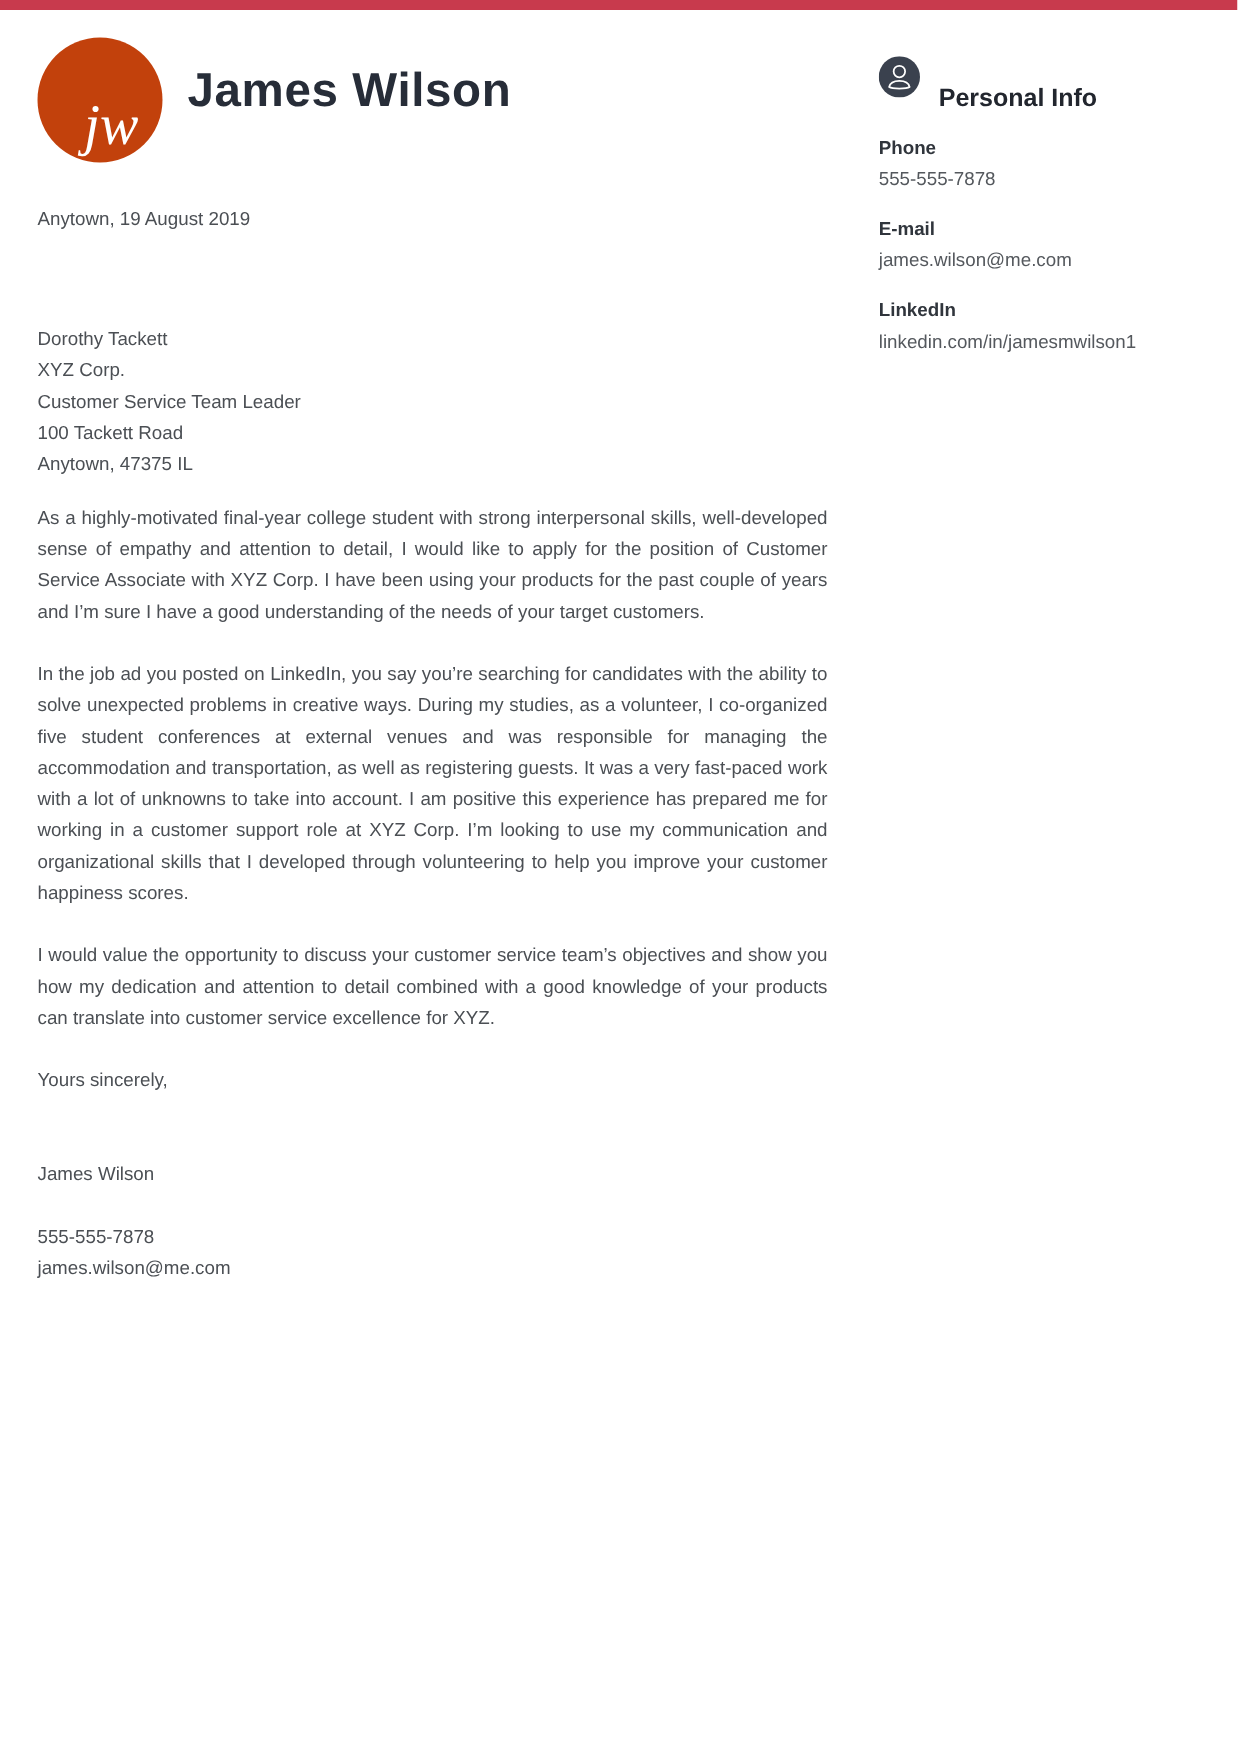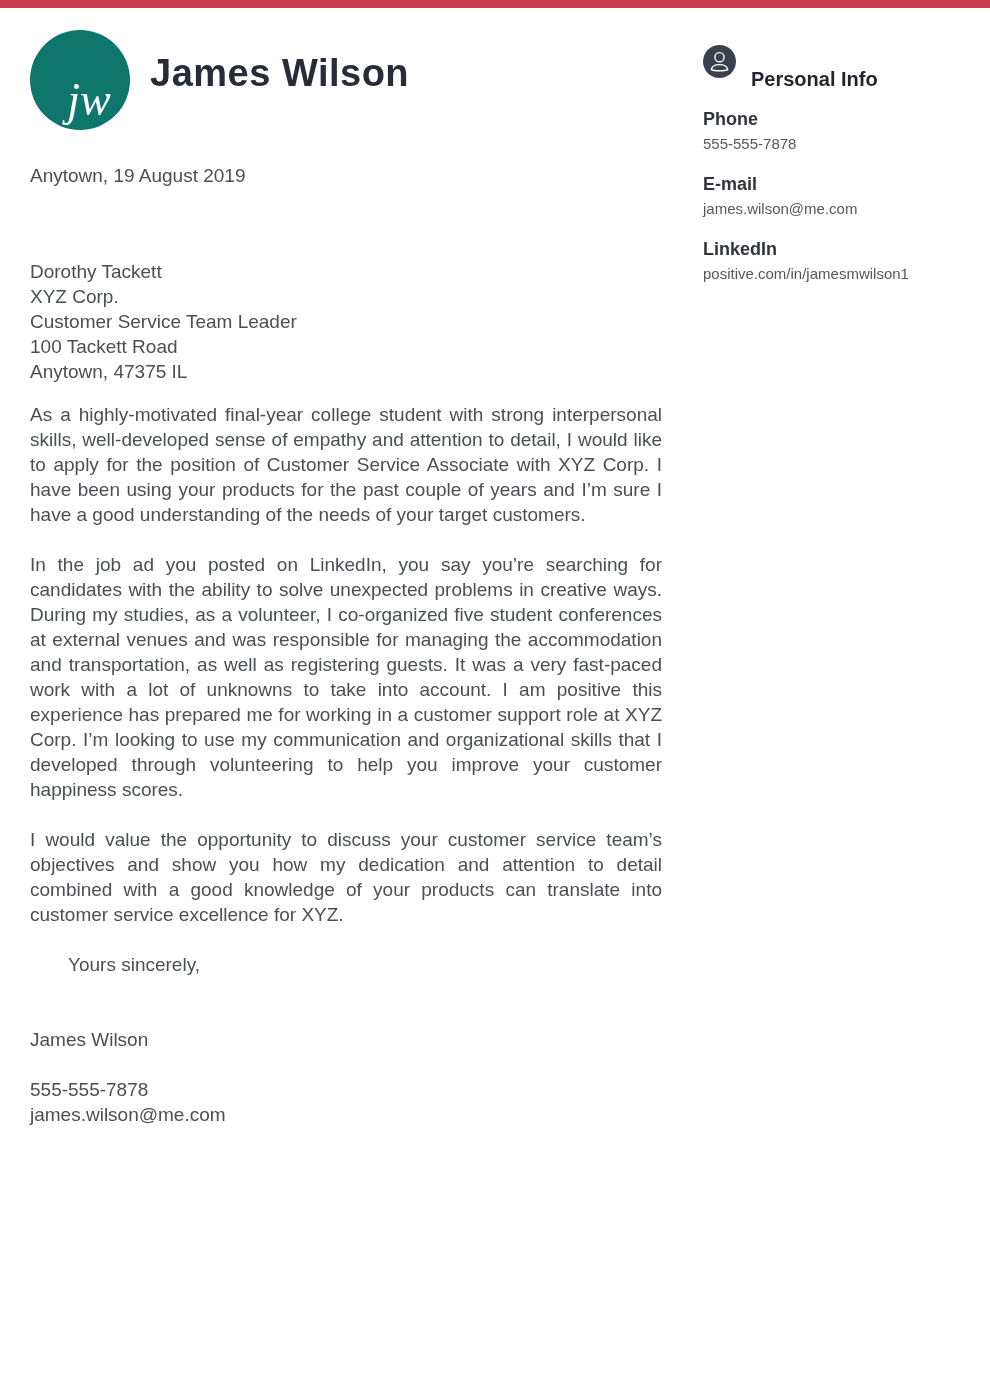--- a/index.html
+++ b/index.html
@@ -23,21 +23,21 @@
   }
   
   .header-row {
     display: flex;
     align-items: flex-start;
   }
   .avatar {
     position: relative;
     width: 100px; height: 100px;
     border-radius: 50%;
-    background: #0f766e;
+    background: #c2410c;
     flex: 0 0 auto;
     overflow: hidden;
   }
   .avatar .initials {
     position: absolute;
     left: 50%; top: 50%;
     transform: translate(-50%, -50%) translate(9px, 20px);
     font-family: "Liberation Serif", serif;
     font-style: italic;
     font-size: 46px;
@@ -47,30 +47,30 @@
   .doc-name {
     margin: 22px 0 0 20px;
     font-size: 38px;
     font-weight: bold;
     letter-spacing: 0.5px;
     color: #272d38;
   }
   
   .letter {
     width: 632px;
-    font-size: 19px;
+    font-size: 15px;
     line-height: 25px;
     color: #4b4f54;
   }
   .date-line   { margin-top: 33px; }
   .recipient   { margin-top: 71px; }
   .salutation  { margin-top: 45px; }
   .para        { margin-top: 25px; text-align: justify; }
   .para.first  { margin-top: 18px; }
-  .closing     { margin-top: 25px; margin-left: 38px; }
+  .closing     { margin-top: 25px; }
   .sig-name    { margin-top: 50px; }
   .sig-contact { margin-top: 25px; }
   
   .sidebar {
     position: absolute;
     left: 703px; top: 31px;
     width: 260px;
   }
   .sidebar-header {
     display: flex;
@@ -82,21 +82,21 @@
   }
   .sidebar-title {
     margin-left: 15px;
     font-size: 20px;
     font-weight: bold;
     color: #22262e;
     margin-top: 37px;
   }
   .info-item { margin-top: 16px; }
   .info-label {
-    font-size: 18px;
+    font-size: 15px;
     font-weight: bold;
     color: #30353c;
     line-height: 24px;
   }
   .info-value {
     font-size: 15px;
     color: #54585d;
     line-height: 25px;
   }
 </style>
@@ -160,18 +160,18 @@
       <div class="info-value">555-555-7878</div>
     </div>
 
     <div class="info-item">
       <div class="info-label">E-mail</div>
       <div class="info-value">james.wilson@me.com</div>
     </div>
 
     <div class="info-item">
       <div class="info-label">LinkedIn</div>
-      <div class="info-value">positive.com/in/jamesmwilson1</div>
+      <div class="info-value">linkedin.com/in/jamesmwilson1</div>
     </div>
 
   </div>
 
 </div>
 
 </body></html>

